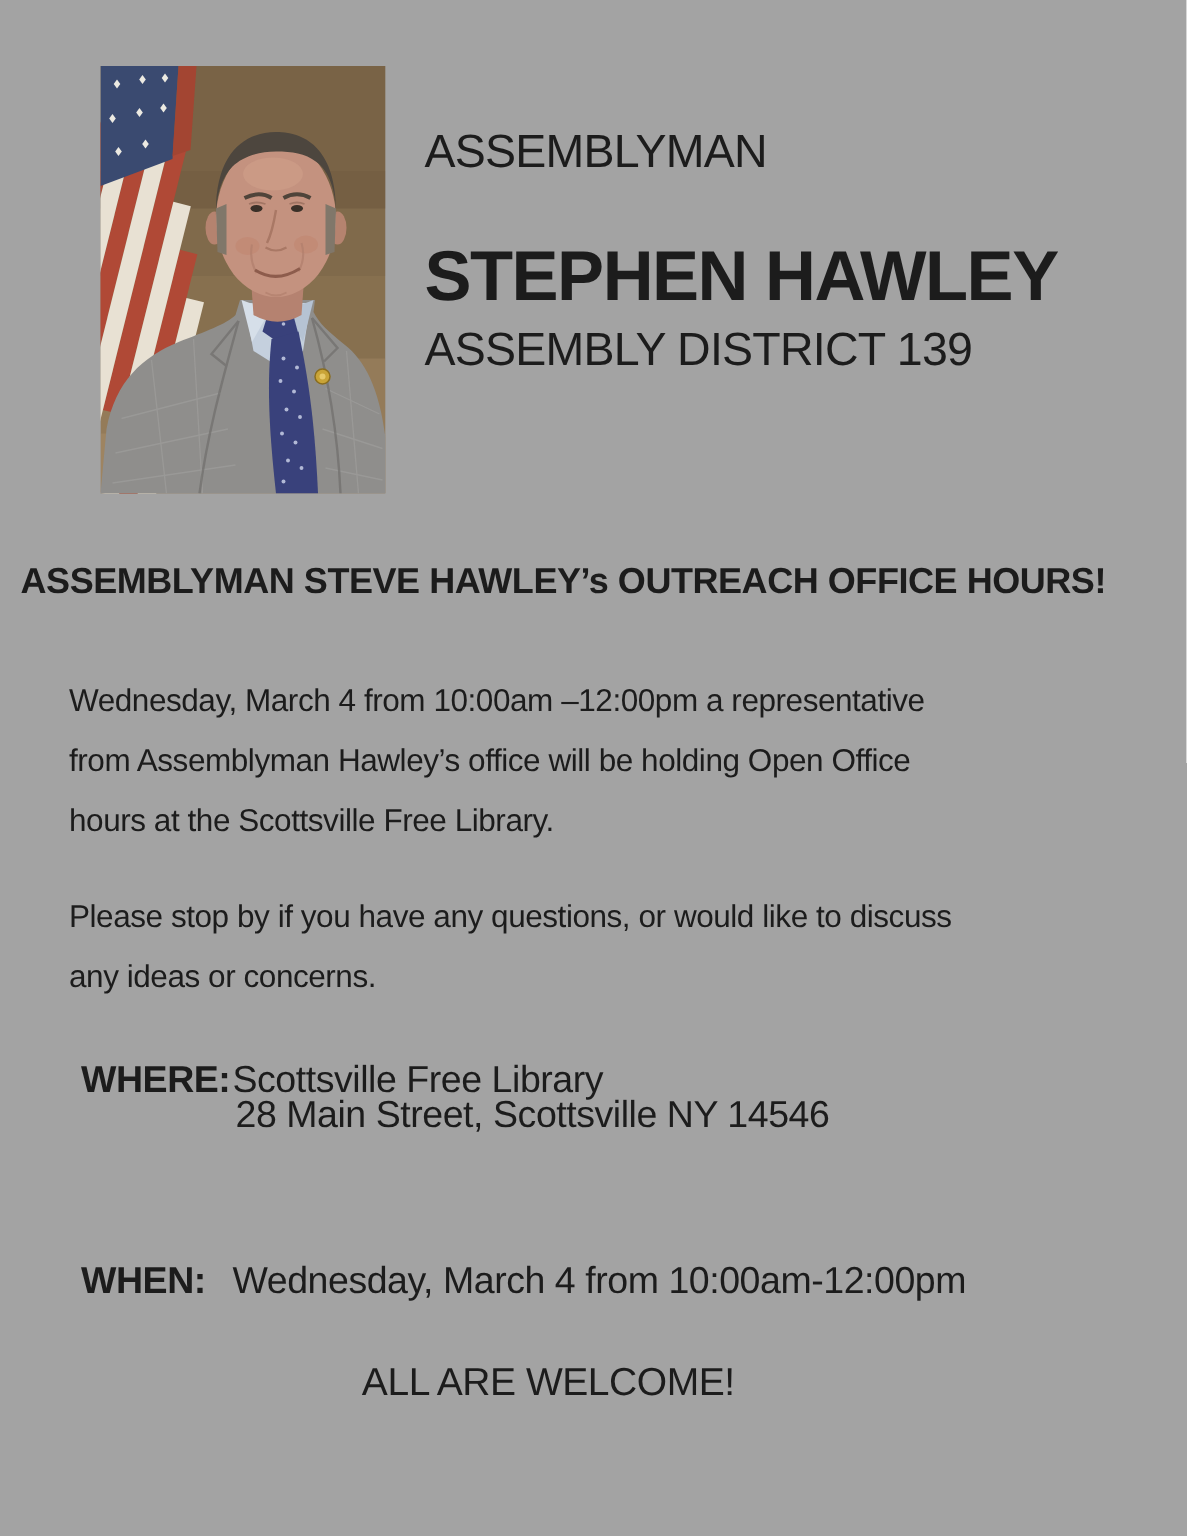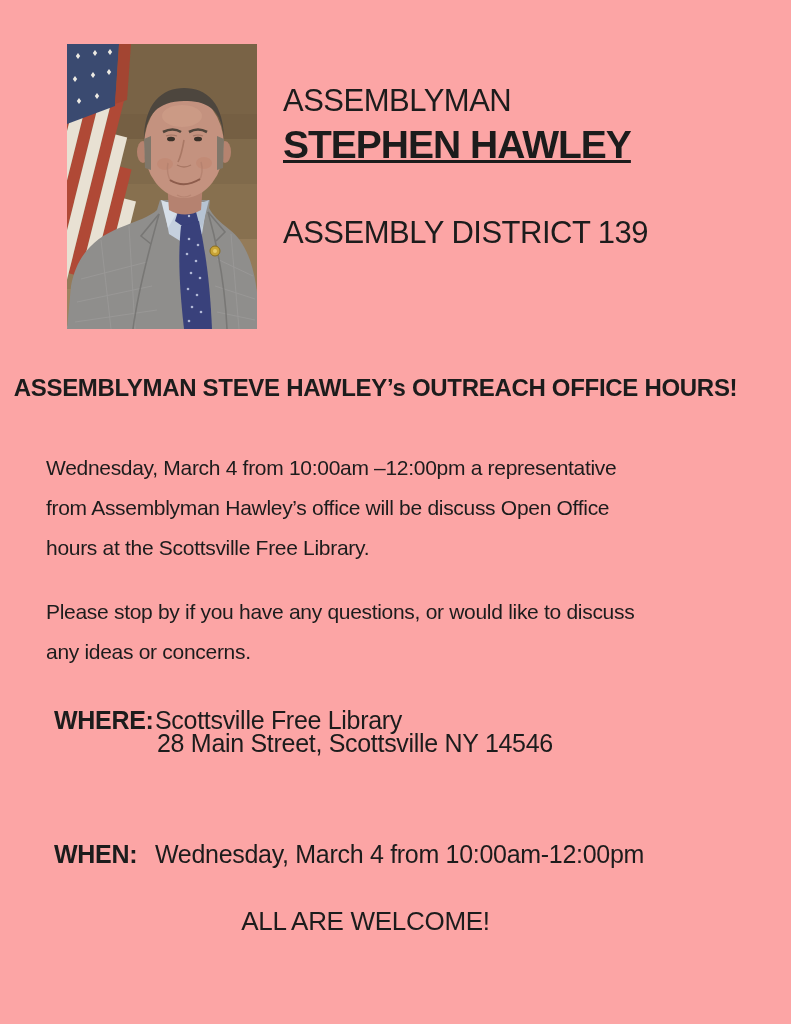--- a/index.html
+++ b/index.html
@@ -1,21 +1,21 @@
 <!DOCTYPE html>
 <html><head>
 <meta charset="utf-8">
 <style>
   * { margin: 0; padding: 0; box-sizing: border-box; }
   html, body { background: #ffffff; }
   .page {
     position: relative;
     width: 791px;
     height: 1024px;
-    background: #fca5a5;
+    background: #a3a3a3;
     font-family: "Liberation Sans", "DejaVu Sans", sans-serif;
     color: #1c1c1c;
     overflow: hidden;
     margin: 0 auto;
   }
   .photo {
     position: absolute;
     left: 67px;
     top: 44px;
     width: 190px;
@@ -27,26 +27,25 @@
     position: absolute;
     left: 283px;
     top: 83px;
     font-size: 31px;
     letter-spacing: -0.5px;
     white-space: nowrap;
   }
   .hdr-line2 {
     position: absolute;
     left: 283px;
-    top: 123px;
-    font-size: 39px;
+    top: 156px;
+    font-size: 47px;
     font-weight: 700;
     letter-spacing: -1px;
     white-space: nowrap;
-    text-decoration: underline;
   }
   .hdr-line3 {
     position: absolute;
     left: 283px;
     top: 215px;
     font-size: 31px;
     letter-spacing: -0.5px;
     white-space: nowrap;
   }
 
@@ -222,21 +221,21 @@
   </div>
 
   <div class="hdr-line1">ASSEMBLYMAN</div>
   <div class="hdr-line2">STEPHEN HAWLEY</div>
   <div class="hdr-line3">ASSEMBLY DISTRICT 139</div>
 
   <div class="headline">ASSEMBLYMAN STEVE HAWLEY’s OUTREACH OFFICE HOURS!</div>
 
   <div class="body-par par1">
     <div>Wednesday, March 4 from 10:00am –12:00pm a representative</div>
-    <div>from Assemblyman Hawley’s office will be discuss Open Office</div>
+    <div>from Assemblyman Hawley’s office will be holding Open Office</div>
     <div>hours at the Scottsville Free Library.</div>
   </div>
 
   <div class="body-par par2">
     <div>Please stop by if you have any questions, or would like to discuss</div>
     <div>any ideas or concerns.</div>
   </div>
 
   <div class="loc-row row-where">
     <span class="loc-label">WHERE:</span><span>Scottsville Free Library</span>

